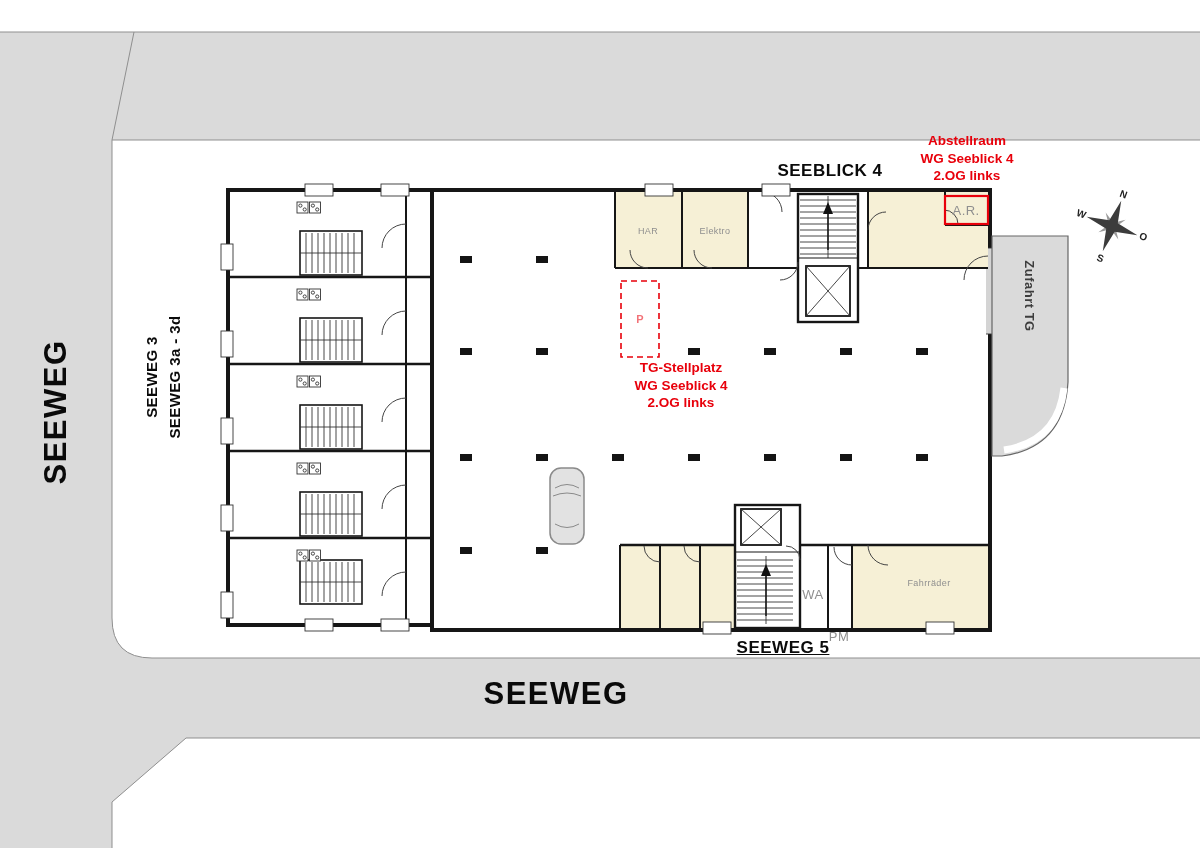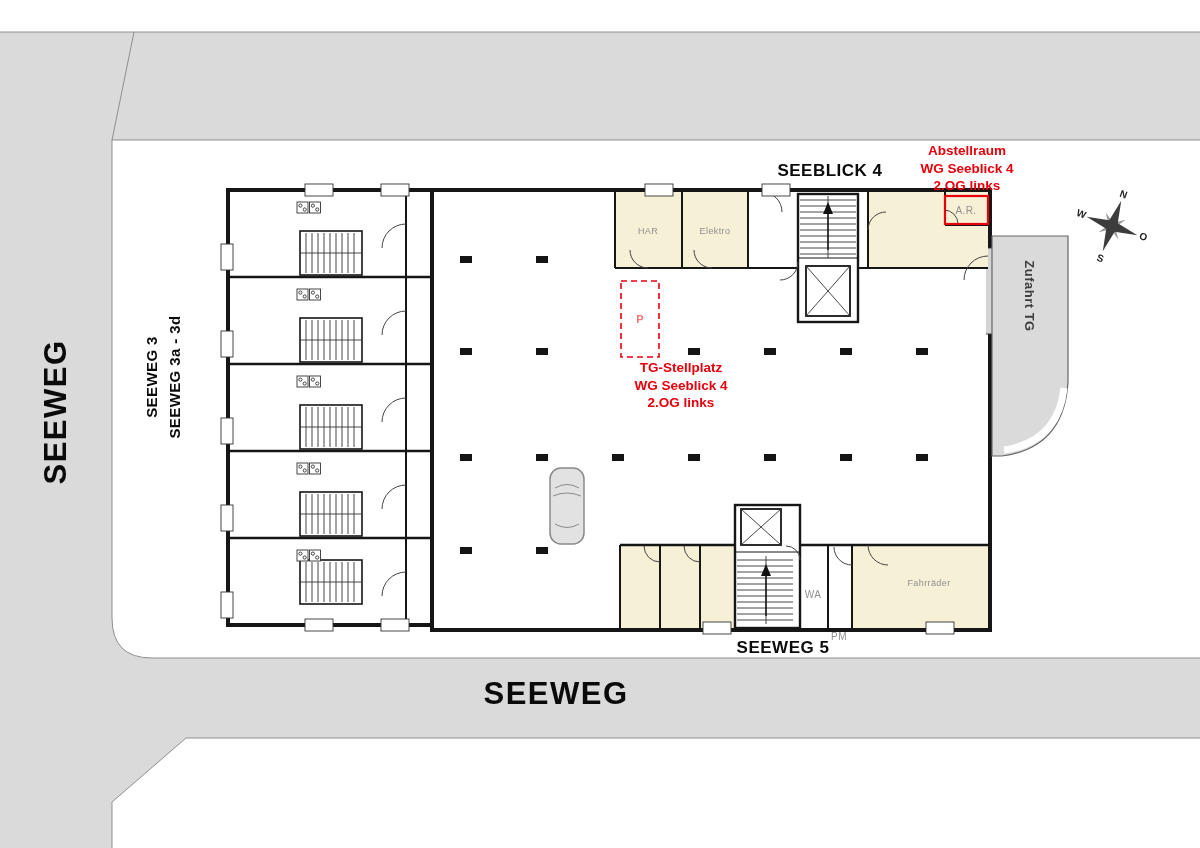--- a/index.html
+++ b/index.html
@@ -34,21 +34,21 @@
 
   
   .lbl{position:absolute;transform:translate(-50%,-50%);white-space:nowrap;color:#0a0a0a;font-weight:700;z-index:5;}
   .lbl.rot{transform:translate(-50%,-50%) rotate(-90deg);}
   .lbl.rotcw{transform:translate(-50%,-50%) rotate(90deg);}
   .sz-big{font-size:31px;letter-spacing:1.5px;}
   .sz-med{font-size:17px;letter-spacing:.5px;}
   .sz-med2{font-size:15px;letter-spacing:.4px;text-align:center;line-height:1.55;}
   .note{color:var(--red);font-size:13.5px;line-height:1.3;text-align:center;font-weight:700;}
   .room-lbl{font-size:9px;color:var(--muted);font-weight:400;letter-spacing:.4px;}
-  .room-lbl.tiny{font-size:10px;}
+  .room-lbl.tiny{font-size:13px;}
   .p-mark{font-size:11px;color:var(--red);opacity:.55;font-weight:700;}
   .ramp-lbl{font-size:13px;color:#3d3d3d;font-weight:600;letter-spacing:.5px;}
 </style>
 </head>
 <body>
 
 <div id="plan">
 
   <svg width="1200" height="848" viewBox="0 0 1200 848">
     <defs>
@@ -190,28 +190,28 @@
       <text x="33" y="0" class="compass-letter">O</text>
       <text x="0" y="35" class="compass-letter">S</text>
       <text x="-33" y="0" class="compass-letter">W</text>
     </g>
   </svg>
 
   <div class="lbl sz-big rot" style="left:56px;top:412px;">SEEWEG</div>
   <div class="lbl sz-big" style="left:556px;top:694px;">SEEWEG</div>
 
   <div class="lbl sz-med" style="left:830px;top:171px;">SEEBLICK 4</div>
-  <div class="lbl sz-med" style="left:783px;top:648px;">SEEWEG 5</div>
+  <div class="lbl sz-med" style="left:783px;top:648px;text-decoration:underline;">SEEWEG 5</div>
 
   <div class="lbl sz-med2 rot" style="left:163px;top:377px;">
     <div>SEEWEG 3</div>
     <div>SEEWEG 3a - 3d</div>
   </div>
 
-  <div class="lbl note" style="left:967px;top:168px;">
+  <div class="lbl note" style="left:967px;top:158px;">
     <div>Abstellraum</div>
     <div>WG Seeblick 4</div>
     <div>2.OG links</div>
   </div>
 
   <div class="lbl note" style="left:641px;top:385px;margin-left:40px;">
     <div>TG-Stellplatz</div>
     <div>WG Seeblick 4</div>
     <div>2.OG links</div>
   </div>

